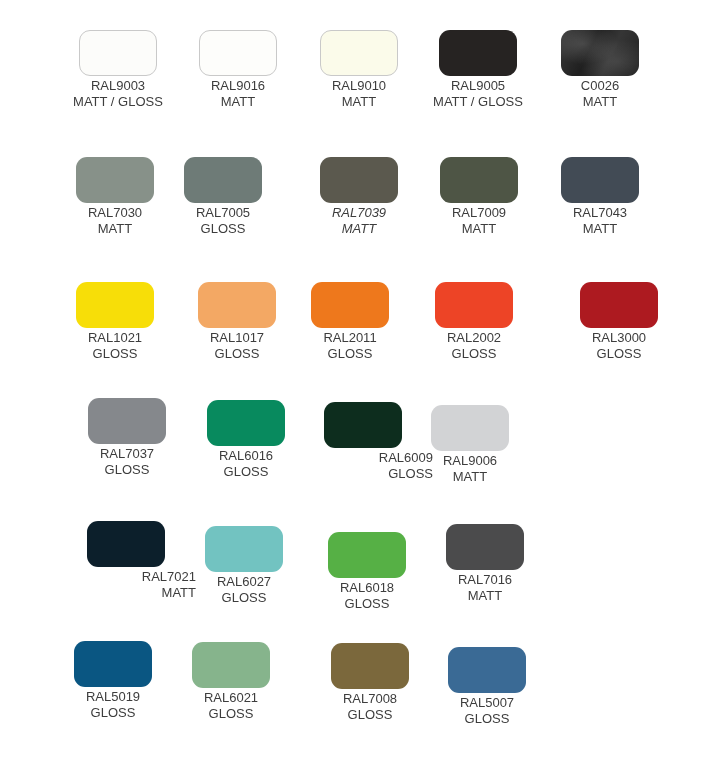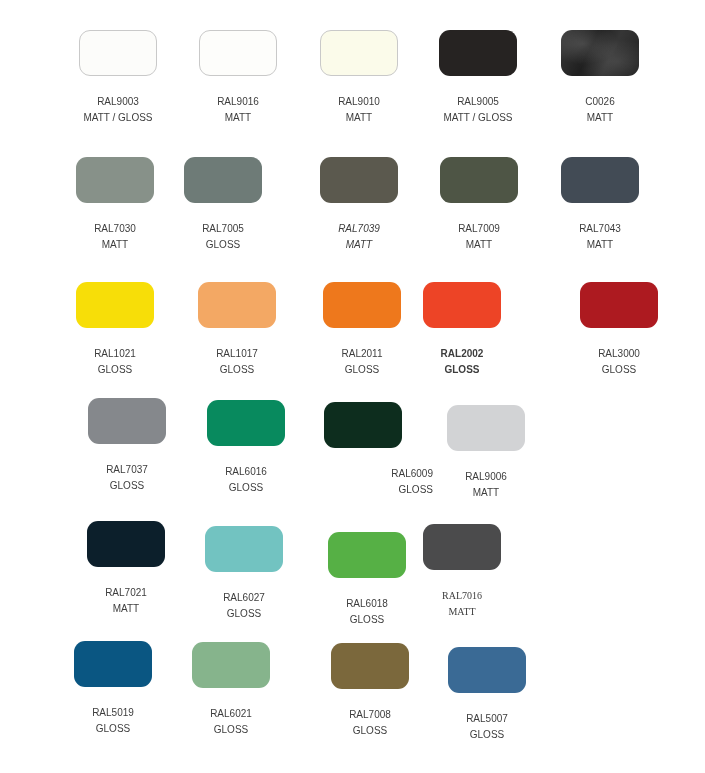--- a/index.html
+++ b/index.html
@@ -39,22 +39,22 @@
   .swatch-chip.outlined {
     border: 1px solid #c9c9c9;
   }
   .swatch-chip.textured {
     background-image:
       radial-gradient(ellipse at 28% 30%, rgba(255,255,255,0.16) 0%, rgba(255,255,255,0) 45%),
       radial-gradient(ellipse at 72% 68%, rgba(255,255,255,0.10) 0%, rgba(255,255,255,0) 50%),
       linear-gradient(115deg, rgba(255,255,255,0.09) 0%, rgba(0,0,0,0.18) 38%, rgba(255,255,255,0.07) 62%, rgba(0,0,0,0.12) 100%);
   }
   .swatch-label {
-    margin-top: 18px;
-    font-size: 10px;
+    margin-top: 2px;
+    font-size: 13px;
     line-height: 15.5px;
     color: #3d3d3d;
     white-space: nowrap;
   }
   .swatch-name,
   .swatch-finish {
     display: block;
   }
 </style>
 </head>
@@ -143,28 +143,28 @@
           <span class="swatch-finish">GLOSS</span>
         </div>
       </div>
       <div class="swatch-item" style="left: 167px; top: 0px;">
         <div class="swatch-chip" style="background-color: rgb(243, 168, 100);"></div>
         <div class="swatch-label">
           <span class="swatch-name">RAL1017</span>
           <span class="swatch-finish">GLOSS</span>
         </div>
       </div>
-      <div class="swatch-item" style="left: 292px; top: 0px;">
+      <div class="swatch-item" style="left: 280px; top: 0px;">
         <div class="swatch-chip" style="background-color: rgb(238, 120, 28);"></div>
         <div class="swatch-label">
           <span class="swatch-name">RAL2011</span>
           <span class="swatch-finish">GLOSS</span>
         </div>
       </div>
-      <div class="swatch-item" style="left: 392px; top: 0px; font-weight: bold;">
+      <div class="swatch-item" style="left: 404px; top: 0px;">
         <div class="swatch-chip" style="background-color: rgb(237, 68, 38);"></div>
         <div class="swatch-label">
           <span class="swatch-name">RAL2002</span>
           <span class="swatch-finish">GLOSS</span>
         </div>
       </div>
       <div class="swatch-item" style="left: 549px; top: 0px;">
         <div class="swatch-chip" style="background-color: rgb(173, 26, 32);"></div>
         <div class="swatch-label">
           <span class="swatch-name">RAL3000</span>
@@ -187,51 +187,51 @@
           <span class="swatch-finish">GLOSS</span>
         </div>
       </div>
       <div class="swatch-item" style="left: 293px; top: 4px; text-align: right;">
         <div class="swatch-chip" style="background-color: rgb(13, 45, 30);"></div>
         <div class="swatch-label">
           <span class="swatch-name">RAL6009</span>
           <span class="swatch-finish">GLOSS</span>
         </div>
       </div>
-      <div class="swatch-item" style="left: 416px; top: 7px;">
+      <div class="swatch-item" style="left: 400px; top: 7px;">
         <div class="swatch-chip" style="background-color: rgb(210, 211, 213);"></div>
         <div class="swatch-label">
           <span class="swatch-name">RAL9006</span>
           <span class="swatch-finish">MATT</span>
         </div>
       </div>
     </div>
     <div class="swatch-row" style="top: 521px;">
-      <div class="swatch-item" style="left: 56px; top: 0px;">
+      <div class="swatch-item" style="left: 56px; top: 0px; text-align: right;">
         <div class="swatch-chip" style="background-color: rgb(12, 31, 43);"></div>
         <div class="swatch-label">
           <span class="swatch-name">RAL7021</span>
           <span class="swatch-finish">MATT</span>
         </div>
       </div>
       <div class="swatch-item" style="left: 174px; top: 5px;">
         <div class="swatch-chip" style="background-color: rgb(114, 195, 193);"></div>
         <div class="swatch-label">
           <span class="swatch-name">RAL6027</span>
           <span class="swatch-finish">GLOSS</span>
         </div>
       </div>
       <div class="swatch-item" style="left: 297px; top: 11px;">
         <div class="swatch-chip" style="background-color: rgb(86, 176, 69);"></div>
         <div class="swatch-label">
           <span class="swatch-name">RAL6018</span>
           <span class="swatch-finish">GLOSS</span>
         </div>
       </div>
-      <div class="swatch-item" style="left: 392px; top: 3px; font-family: Liberation Serif, serif;">
+      <div class="swatch-item" style="left: 415px; top: 3px;">
         <div class="swatch-chip" style="background-color: rgb(75, 75, 76);"></div>
         <div class="swatch-label">
           <span class="swatch-name">RAL7016</span>
           <span class="swatch-finish">MATT</span>
         </div>
       </div>
     </div>
     <div class="swatch-row" style="top: 641px;">
       <div class="swatch-item" style="left: 43px; top: 0px;">
         <div class="swatch-chip" style="background-color: rgb(10, 86, 130);"></div>

